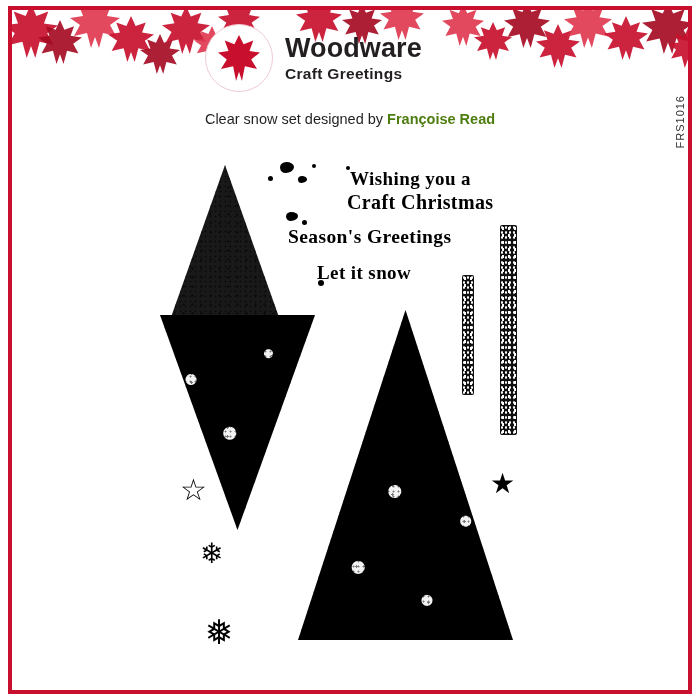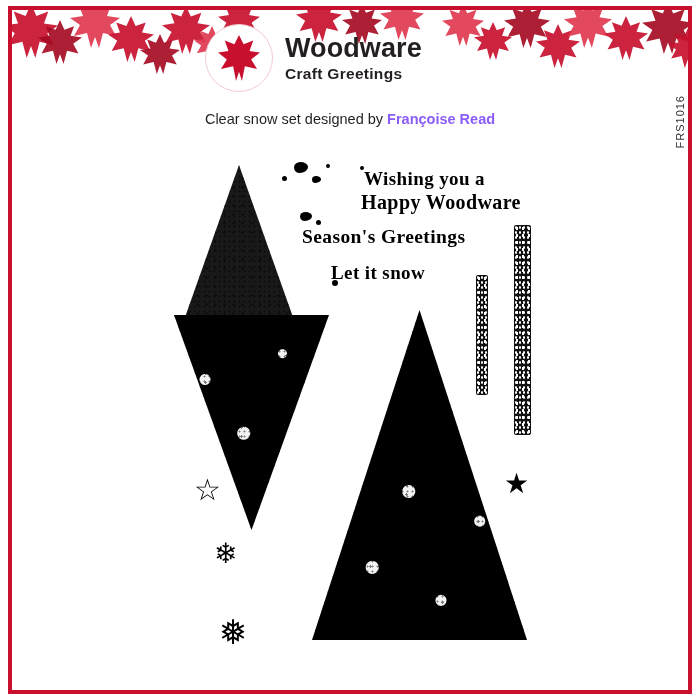--- a/index.html
+++ b/index.html
@@ -113,41 +113,41 @@
   .designer-line {
     position: absolute;
     left: 0;
     top: 111px;
     width: 700px;
     text-align: center;
     font-size: 14.5px;
     color: #231f20;
   }
   .designer-line .designer-name {
-    color: #8b5cf6;
+    color: #4d7c0f;
     font-weight: bold;
   }
 
   
   .product-code {
     position: absolute;
     right: 26px;
     top: 95px;
     font-size: 11px;
     letter-spacing: 1px;
     color: #333;
     transform: rotate(-90deg);
     transform-origin: right top;
     white-space: nowrap;
   }
 
   
   .stamp-sheet {
     position: absolute;
-    left: 164px;
+    left: 150px;
     top: 150px;
     width: 410px;
     height: 510px;
   }
 
   
   .sentiment {
     position: absolute;
     color: #000000;
     font-family: "Liberation Serif", serif;
@@ -309,21 +309,21 @@
     <div class="splat blob" style="left:130px; top:12px; width:14px; height:11px;"></div>
     <div class="splat" style="left:118px; top:26px; width:5px; height:5px;"></div>
     <div class="splat blob" style="left:148px; top:26px; width:9px; height:7px;"></div>
     <div class="splat" style="left:162px; top:14px; width:4px; height:4px;"></div>
     <div class="splat blob" style="left:136px; top:62px; width:12px; height:9px;"></div>
     <div class="splat" style="left:152px; top:70px; width:5px; height:5px;"></div>
     <div class="splat" style="left:196px; top:16px; width:4px; height:4px;"></div>
     <div class="splat" style="left:168px; top:130px; width:6px; height:6px;"></div>
 
     <div class="sentiment" id="sent-wishing">Wishing you a</div>
-    <div class="sentiment" id="sent-happy">Happy Woodware</div>
+    <div class="sentiment" id="sent-happy">Craft Christmas</div>
     <div class="sentiment" id="sent-season">Season's Greetings</div>
     <div class="sentiment" id="sent-snow">Let it snow</div>
 
     <div class="tree" id="tree-sparse">
       <div class="tree-body"></div>
       <div class="tree-speckle"></div>
     </div>
 
     <div class="tree" id="tree-inverted">
       <div class="tree-body"></div>

